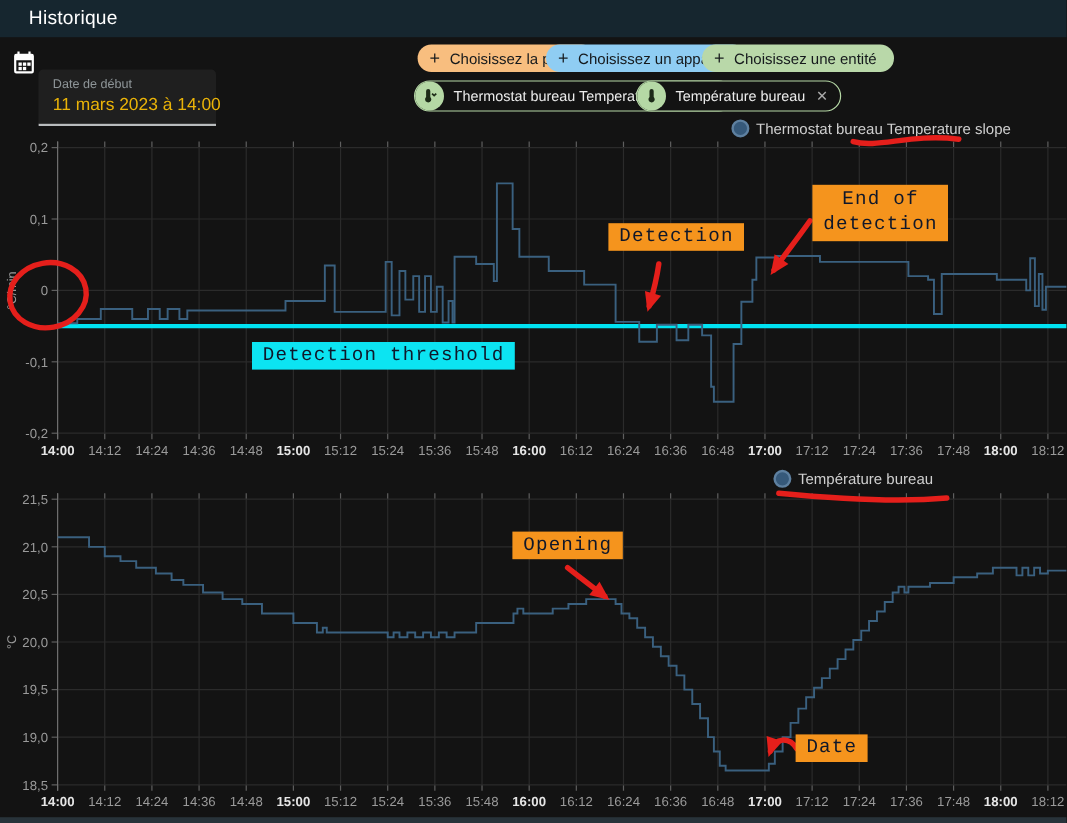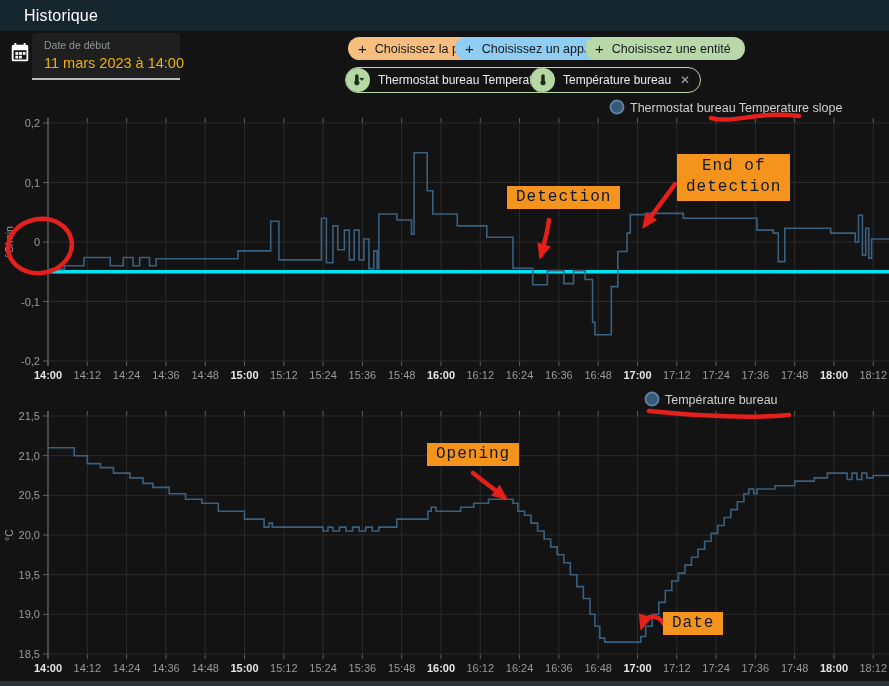--- a/index.html
+++ b/index.html
@@ -6,21 +6,21 @@
   #page{position:relative;width:889px;height:686px;background:#131313;overflow:hidden;
         font-family:"Liberation Sans",sans-serif;-webkit-font-smoothing:antialiased;}
   
   #appbar{position:absolute;left:0;top:0;width:889px;height:31px;background:#16262f;
           display:flex;align-items:center;}
   #appbar .title{color:#fff;font-size:16px;font-weight:500;margin-left:24px;letter-spacing:.2px;}
   
   .cal-icon{position:absolute;left:9px;top:42px;width:22px;height:22px;}
   .datefield{position:absolute;top:33px;height:47px;background:#1f1f1f;border-bottom:2px solid #b9bcbe;
              border-radius:4px 4px 0 0;box-sizing:border-box;padding:6px 12px 0 12px;cursor:text;}
-  #date-start{left:32px;width:148px;}
+  #date-start{left:32px;width:148px;margin-top:25px;}
   #date-end{left:188px;width:146px;}
   .datefield .lbl{color:#8f9699;font-size:10.5px;display:block;margin-bottom:3px;}
   .datefield .val{color:#eab308;font-size:14.5px;font-weight:500;white-space:nowrap;}
   .pill{position:absolute;top:37px;height:23px;border-radius:12px;display:inline-flex;align-items:center;
         padding:0 14px 0 10px;color:#15191c;font-size:12.5px;font-weight:500;cursor:pointer;white-space:nowrap;}
   .pill .plus{font-size:15px;font-weight:400;margin-right:8px;line-height:1;}
   #pill-room{left:348px;background:#f8be7f;}
   #pill-device{left:455px;background:#8fcdf3;}
   #pill-entity{left:585px;background:#b9d8a9;}
   .chip{position:absolute;top:67px;height:24px;border:1px solid #b5d8a5;border-radius:13px;background:#131313;
@@ -347,17 +347,18 @@
       <path d="M 649 411 C 690 415 745 419 789 415"></path>
       <path d="M 549 220 C 547 234 544 245 541 255" marker-end="url(#arrow)"></path>
       <path d="M 675 184 C 666 197 654 212 645 225" marker-end="url(#arrow)"></path>
       <path d="M 473 473 C 483 481 495 490 504 497" marker-end="url(#arrow)"></path>
       <path d="M 664 624 C 658 614 646 614 642 626" marker-end="url(#arrow)"></path>
     </g>
   </svg>
 
   <div class="ann" id="ann-detection">Detection</div>
   <div class="ann" id="ann-end"><span>End of</span><br><span>detection</span></div>
+  <div class="ann cyan" id="ann-threshold">Detection threshold</div>
   <div class="ann" id="ann-opening">Opening</div>
   <div class="ann" id="ann-close">Date</div>
 
   <div id="bottom-strip"></div>
 </div>
 
 </body></html>

